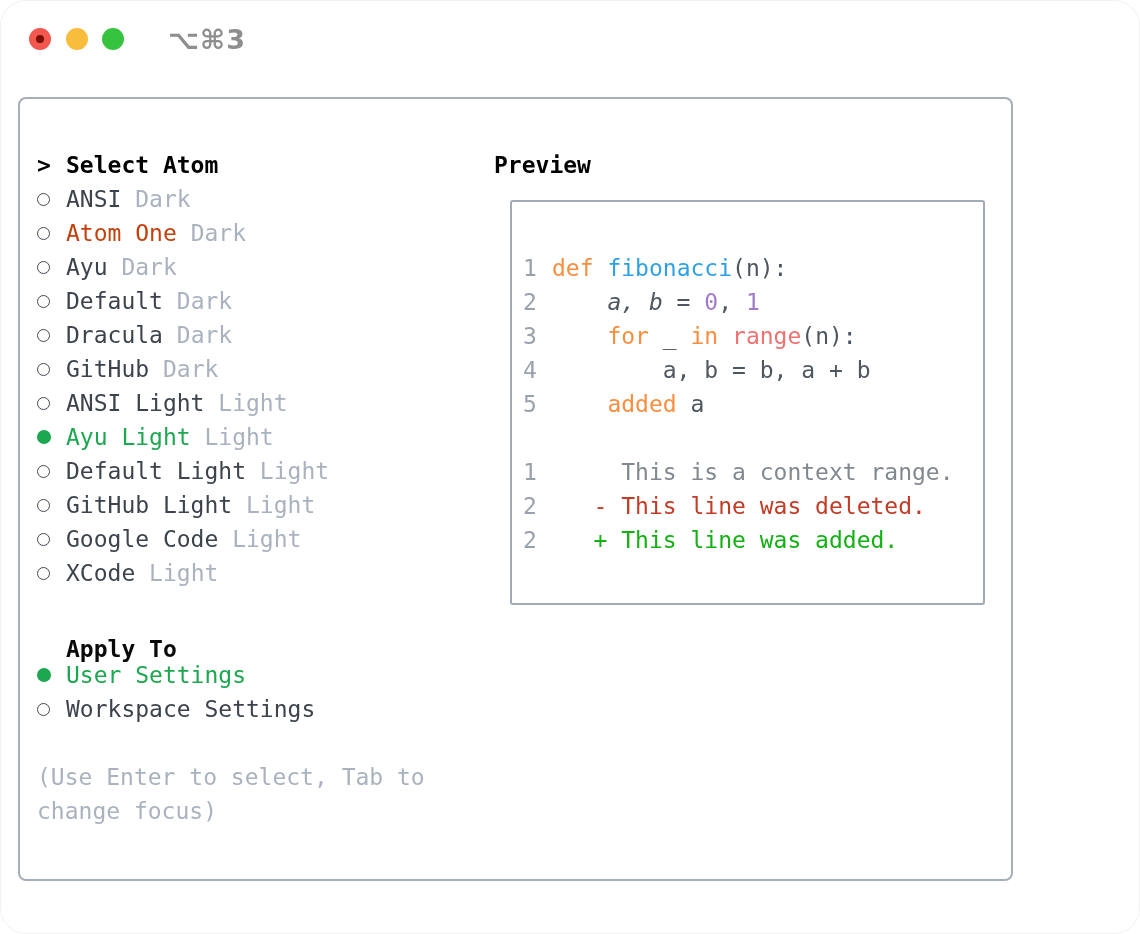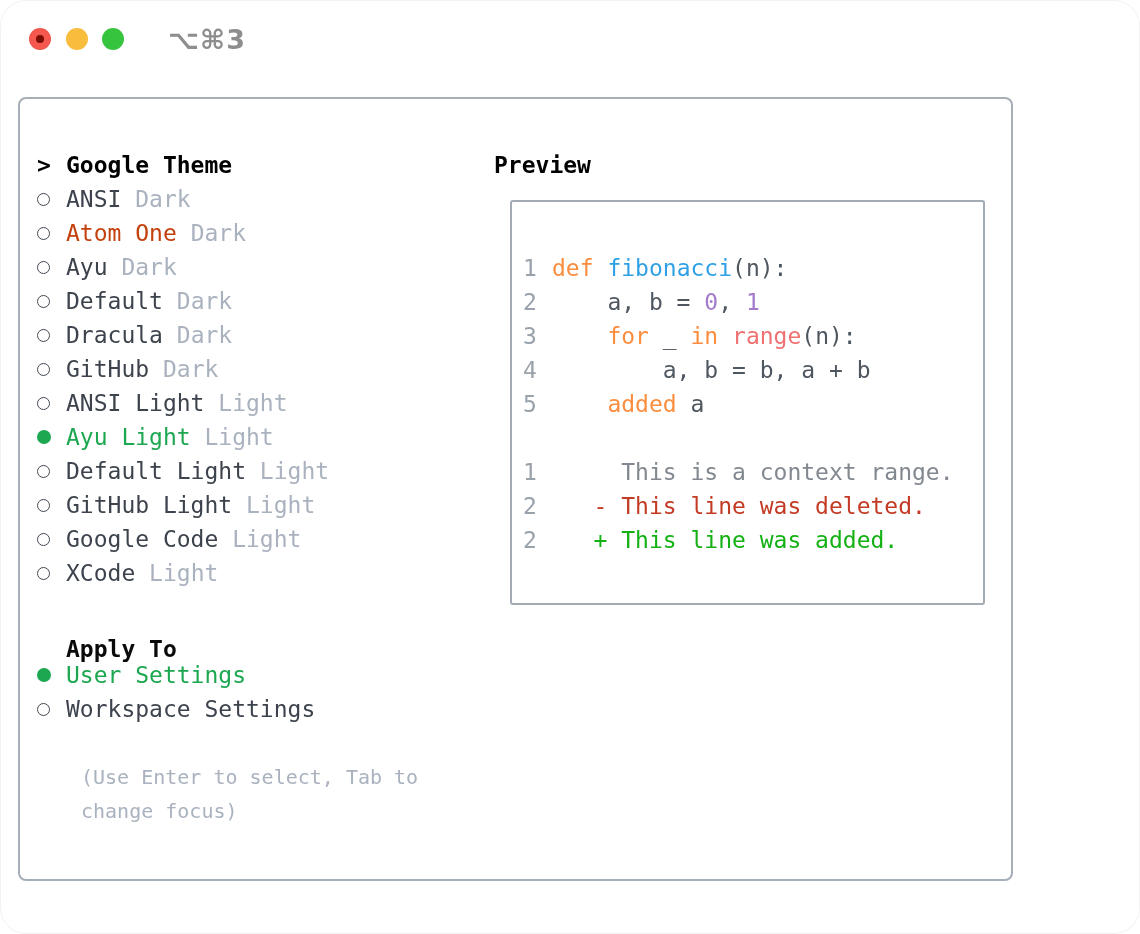--- a/index.html
+++ b/index.html
@@ -29,21 +29,21 @@
   .marker{width:29px;flex:0 0 29px;display:flex;align-items:center;}
   .prompt{font-weight:bold;color:#000000;line-height:34px;}
   .h{font-weight:bold;color:#000000;white-space:pre;}
   .h2{font-weight:600;color:#0A0A0A;white-space:pre;margin-top:16px;}
   .circle{width:13px;height:13px;border:1.5px solid #434A52;border-radius:50%;
           box-sizing:border-box;background:transparent;}
   .circle.filled{width:14px;height:14px;border:none;}
   .name{white-space:pre;}
   .tag{white-space:pre;}
   .gap{height:34px;}
-  .help{margin-top:0;font-size:20px;line-height:34px;white-space:pre;margin-left:44px;}
+  .help{margin-top:0;font-size:23px;line-height:34px;white-space:pre;}
 
   
   .preview-heading{position:absolute;left:474px;top:49px;}
   .preview-box{position:absolute;left:490px;top:101px;width:475px;height:405px;
                border:2px solid #A2AAB4;border-radius:3px;box-sizing:border-box;
                background:#ffffff;}
   .code{padding:49px 0 0 11px;}
   .codeline{display:flex;height:34px;line-height:34px;font-size:23px;}
   .lnum{width:29px;flex:0 0 29px;white-space:pre;}
   .ltext{white-space:pre;}
@@ -60,21 +60,21 @@
     <span class="tl yellow"></span>
     <span class="tl green"></span>
     <span class="win-title">⌥⌘3</span>
   </div>
 
   <div class="panel">
 
     <div class="leftcol">
       <div class="row">
         <span class="marker prompt">&gt;</span>
-        <span class="h">Google Theme</span>
+        <span class="h">Select Atom</span>
       </div>
 
       <div id="theme-list">
           <div class="row">
             <span class="marker">
               <span class="circle"></span>
             </span>
             <span class="name" style="color: rgb(60, 67, 76);">ANSI</span>
             <span class="tag" style="color: rgb(169, 178, 190);"> Dark</span>
           </div>
@@ -189,21 +189,21 @@
     </div>
 
     <div class="preview-box">
       <div class="code" id="code">
           <div class="codeline">
             <span class="lnum" style="color: rgb(153, 162, 171);">1</span>
             <span class="ltext"><span style="color: rgb(250, 141, 62);">def</span><span style="color: rgb(78, 86, 95);"> </span><span style="color: rgb(46, 161, 230);">fibonacci</span><span style="color: rgb(78, 86, 95);">(n):</span></span>
           </div>
           <div class="codeline">
             <span class="lnum" style="color: rgb(153, 162, 171);">2</span>
-            <span class="ltext"><span style="color: rgb(78, 86, 95);">    a, b = </span><span style="color: rgb(163, 122, 204);">0</span><span style="color: rgb(78, 86, 95);">, </span><span style="color: rgb(163, 122, 204);">1</span></span>
+            <span class="ltext"><span style="color: rgb(78, 86, 95); font-style: italic;">    a, b = </span><span style="color: rgb(163, 122, 204);">0</span><span style="color: rgb(78, 86, 95);">, </span><span style="color: rgb(163, 122, 204);">1</span></span>
           </div>
           <div class="codeline">
             <span class="lnum" style="color: rgb(153, 162, 171);">3</span>
             <span class="ltext"><span style="color: rgb(78, 86, 95);">    </span><span style="color: rgb(250, 141, 62);">for</span><span style="color: rgb(78, 86, 95);"> _ </span><span style="color: rgb(250, 141, 62);">in</span><span style="color: rgb(78, 86, 95);"> </span><span style="color: rgb(240, 113, 113);">range</span><span style="color: rgb(78, 86, 95);">(n):</span></span>
           </div>
           <div class="codeline">
             <span class="lnum" style="color: rgb(153, 162, 171);">4</span>
             <span class="ltext"><span style="color: rgb(78, 86, 95);">        a, b = b, a + b</span></span>
           </div>
           <div class="codeline">

